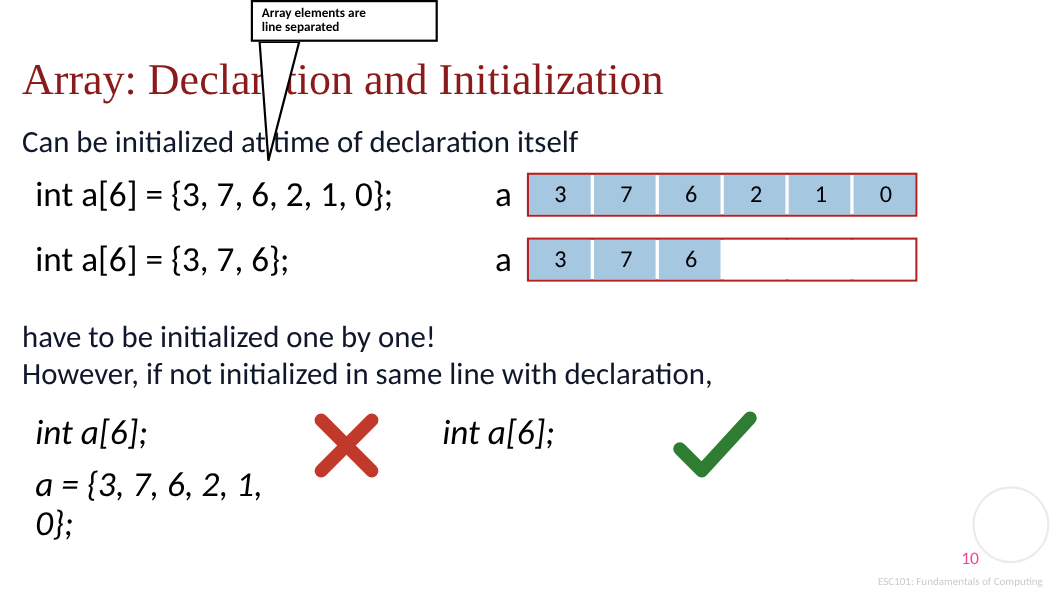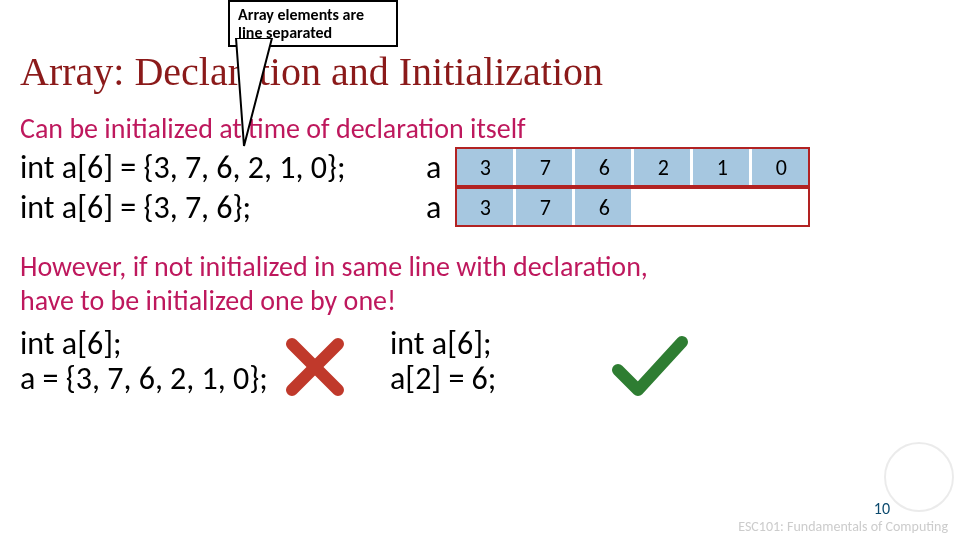--- a/index.html
+++ b/index.html
@@ -1,33 +1,33 @@
 <!DOCTYPE html>
 <html><head>
 <meta charset="utf-8">
 <style>
   * { margin: 0; padding: 0; box-sizing: border-box; }
   html, body { width: 960px; height: 540px; background: #fff; font-family: "Calibri", "Segoe UI", sans-serif; position: relative; overflow: hidden; }
   .slide { position: relative; width: 960px; height: 540px; padding: 30px 20px 0 20px; }
   .title { font-family: Georgia, "Times New Roman", serif; font-size: 40px; color: #8b1a1a; margin-top: 18px; margin-bottom: 10px; font-weight: normal; }
-  .line { font-size: 28px; color: #be185d; margin: 2px 0; line-height: 1.15; }
-  .code { font-size: 32px; color: #000; margin: 0; line-height: 1.1; }
+  .line { font-size: 28px; color: #0f172a; margin: 2px 0; line-height: 1.15; }
+  .code { font-size: 32px; color: #000; margin: 12px; line-height: 1.1; }
   .row { display: flex; align-items: center; gap: 8px; }
   .arraylabel { font-size: 32px; margin-right: 6px; }
   .arraybox { display: flex; border: 2px solid #b22222; }
   .cell { width: 56px; height: 36px; display: flex; align-items: center; justify-content: center; font-size: 22px; background: #fff; }
   .cell.filled { background: #a6c7e0; }
   .cell + .cell { border-left: 2px solid #fff0; }
   .arraybox .cell:not(:last-child) { margin-right: 3px; }
-  .pagenum { position: absolute; right: 70px; bottom: 22px; font-size: 16px; color: #0c4a6e; }
-  .footer-label { position: absolute; right: 12px; bottom: 6px; font-size: 14px; color: #ccc; text-align: right; line-height: 1; }
+  .pagenum { position: absolute; right: 70px; bottom: 22px; font-size: 16px; color: #ec4899; }
+  .footer-label { position: absolute; right: 12px; bottom: 6px; font-size: 10px; color: #ccc; text-align: right; line-height: 1; }
   .callout { position: absolute; left: 228px; top: 0px; z-index: 5; }
-  .callout-box { background: #fff; border: 2px solid #000; padding: 4px 8px; font-size: 16px; font-weight: bold; min-width: 170px; line-height: 1.1; }
+  .callout-box { background: #fff; border: 2px solid #000; padding: 4px 8px; font-size: 12px; font-weight: bold; min-width: 170px; line-height: 1.1; }
   .cross-icon svg, .check-icon svg { display: block; }
-  .two-col { display: flex; align-items: flex-start; }
+  .two-col { display: flex; align-items: flex-start; font-style: italic; }
   .col { flex: 0 0 auto; }
   .logo { position: absolute; right: 6px; bottom: 28px; width: 70px; height: 70px; opacity: 0.08; border: 2px solid #000; border-radius: 50%; }
   .gap { height: 6px; }
 </style>
 </head>
 <body>
 
 <div class="slide">
 
   <div class="callout">
@@ -68,39 +68,38 @@
       <div class="cell filled">7</div>
       <div class="cell filled">6</div>
       <div class="cell"></div>
       <div class="cell"></div>
       <div class="cell"></div>
     </div>
   </div>
 
   <div style="height:22px"></div>
 
+  <div class="line">have to be initialized one by one!</div>
   <div class="line">However, if not initialized in same line with declaration,</div>
-  <div class="line">have to be initialized one by one!</div>
 
   <div style="height:6px"></div>
 
   <div class="two-col">
     <div class="col" style="width:260px">
       <div class="code">int a[6];</div>
       <div class="code">a = {3, 7, 6, 2, 1, 0};</div>
     </div>
     <div class="col cross-icon" style="width:110px; padding-top:6px">
       <svg width="70" height="70" viewBox="0 0 70 70">
         <line x1="12" y1="12" x2="58" y2="58" stroke="#c0392b" stroke-width="12" stroke-linecap="round"></line>
         <line x1="58" y1="12" x2="12" y2="58" stroke="#c0392b" stroke-width="12" stroke-linecap="round"></line>
       </svg>
     </div>
     <div class="col" style="width:200px">
       <div class="code">int a[6];</div>
-      <div class="code">a[2] = 6;</div>
     </div>
     <div class="col check-icon" style="padding-left:20px; padding-top:6px">
       <svg width="80" height="70" viewBox="0 0 80 70">
         <polyline points="8,38 28,58 72,10" fill="none" stroke="#2e7d32" stroke-width="12" stroke-linecap="round" stroke-linejoin="round"></polyline>
       </svg>
     </div>
   </div>
 
   <div class="logo"></div>
   <div class="pagenum">10</div>

